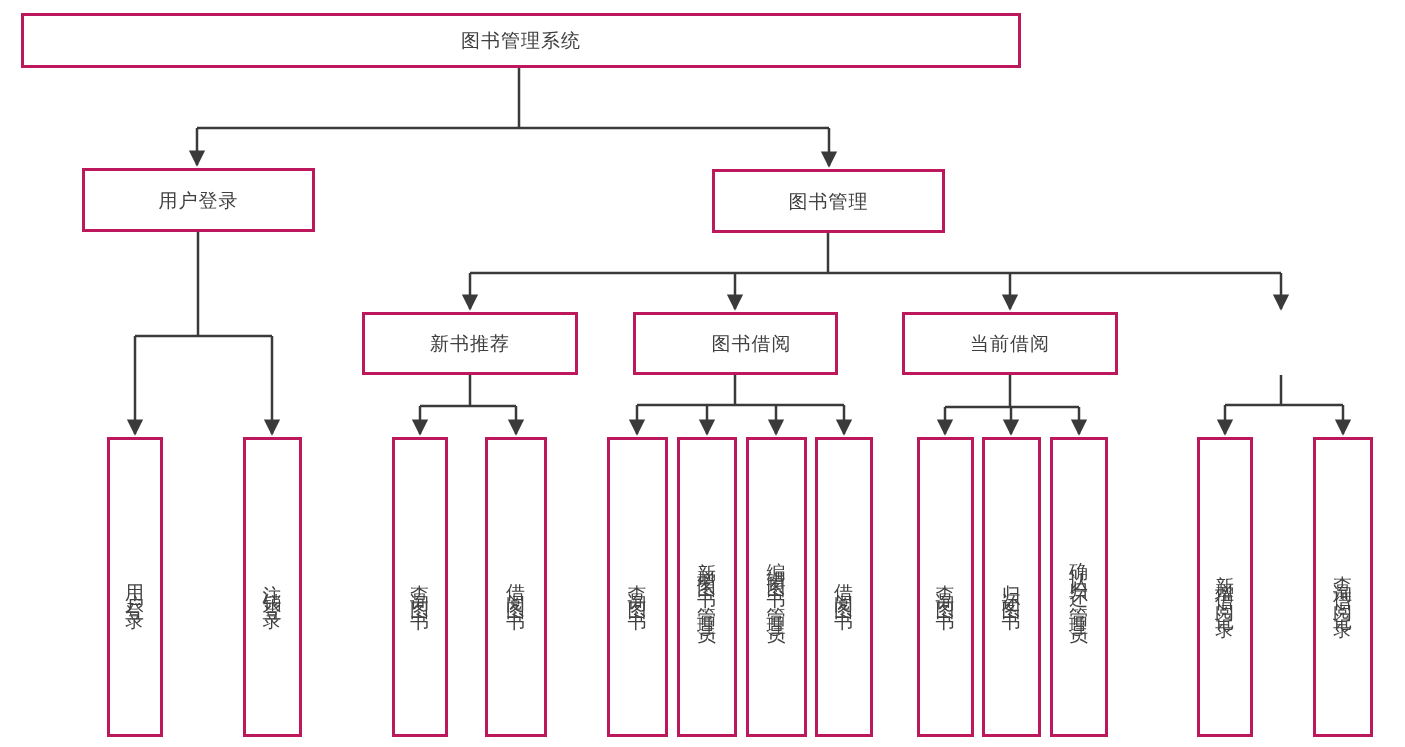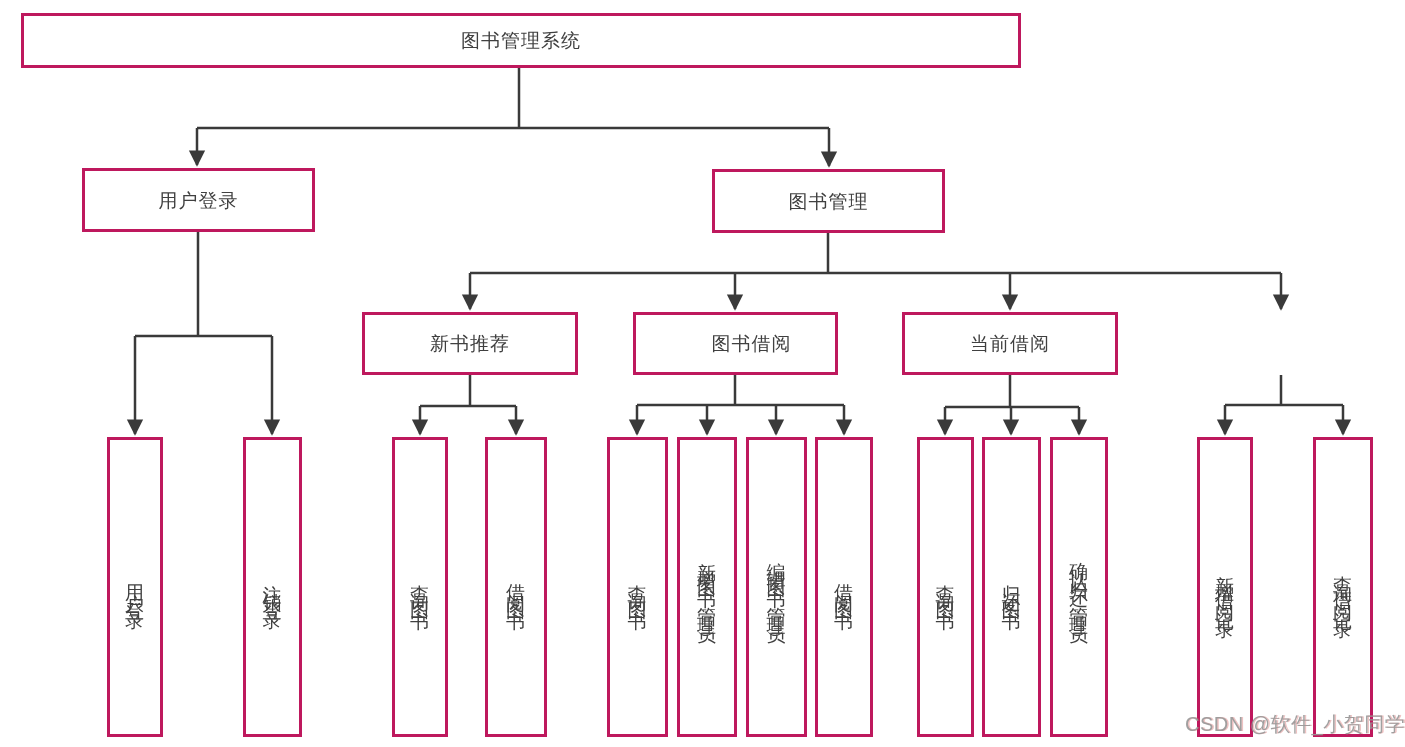--- a/index.html
+++ b/index.html
@@ -171,15 +171,14 @@
     <span class="vlabel">确认归还（管理员）</span>
   </div>
 
   <div class="node leaf n-br-add">
     <span class="vlabel">新增借阅记录</span>
   </div>
   <div class="node leaf n-br-query">
     <span class="vlabel">查询借阅记录</span>
   </div>
 
-  <div class="watermark">CSDN @软件_小贺同学</div>
 
 </div>
 
 </body></html>

